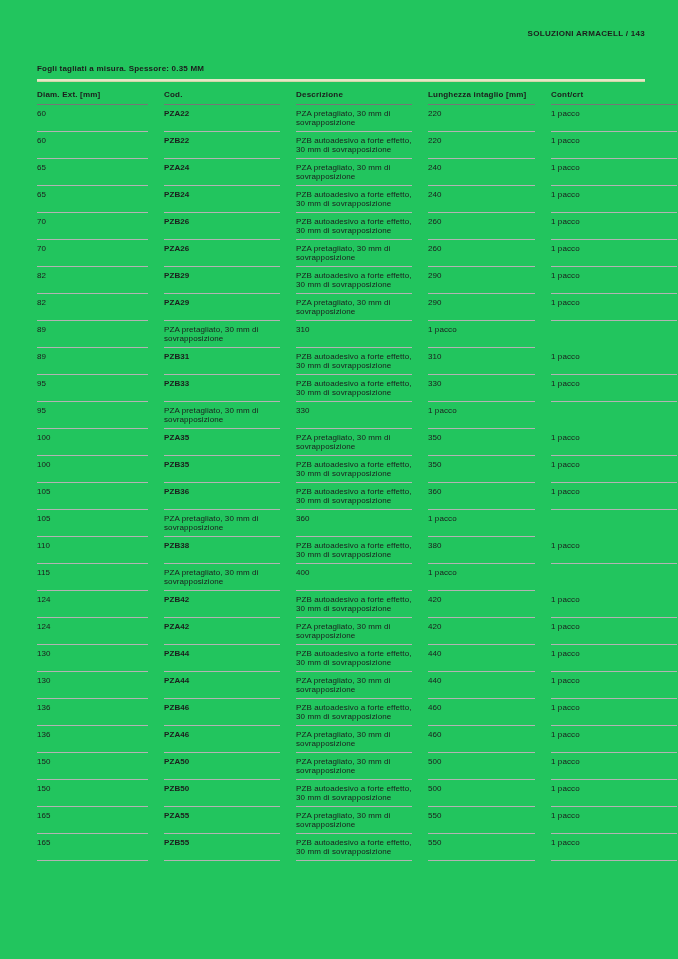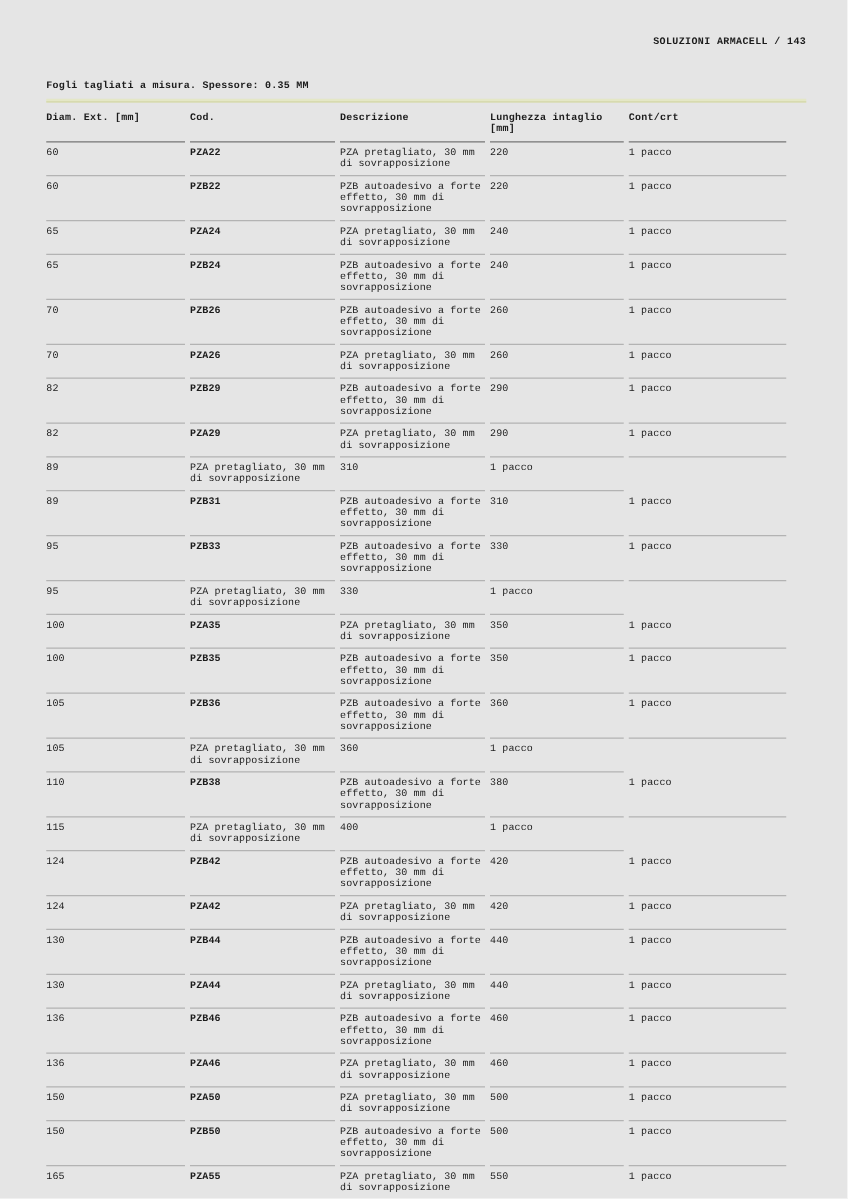--- a/index.html
+++ b/index.html
@@ -6,23 +6,22 @@
   html, body { background: #ffffff; }
   body {
     font-family: "Liberation Sans", sans-serif;
     color: var(--text, #1c1c1c);
     -webkit-font-smoothing: antialiased;
   }
   .page {
     position: relative;
     width: 678px;
     height: 959px;
-    background: #e5e5e5;
+    background: #22c55e;
     overflow: hidden;
-    font-family: Liberation Mono, monospace;
   }
   .running-head {
     position: absolute;
     top: 29px;
     right: 33px;
     font-size: 8px;
     font-weight: bold;
     letter-spacing: 0.3px;
     color: var(--text, #1c1c1c);
   }
@@ -41,21 +40,21 @@
   .accent-rule {
     margin-top: 5px;
     height: 3px;
     width: 100%;
     background: var(--accent-rule, #e4e7c6);
     border-bottom: 1px solid var(--accent-rule-edge, #d2d6a8);
   }
   .grid-row {
     display: grid;
     grid-template-columns: 111px 116px 116px 107px 126px;
-    column-gap: 4px;
+    column-gap: 16px;
   }
   .thead { margin-top: 5px; }
   .th {
     font-size: 8px;
     font-weight: bold;
     line-height: 9px;
     padding: 3px 0 5px 0;
     border-bottom: 1.5px solid var(--header-divider, #767676);
     letter-spacing: 0.2px;
   }
@@ -300,20 +299,21 @@
           <div class="grid-row tr">
             <div class="td diam">165</div>
             <div class="td cod">PZA55</div>
             <div class="td desc">PZA pretagliato, 30 mm di sovrapposizione</div>
             <div class="td len">550</div>
             <div class="td cont">1 pacco</div>
           </div>
 
           <div class="grid-row tr">
             <div class="td diam">165</div>
+            <div class="td cod">PZB55</div>
             <div class="td desc">PZB autoadesivo a forte effetto, 30 mm di sovrapposizione</div>
             <div class="td len">550</div>
             <div class="td cont">1 pacco</div>
           </div>
         </div>
 
     </div>
   </div>
 </div>
 

